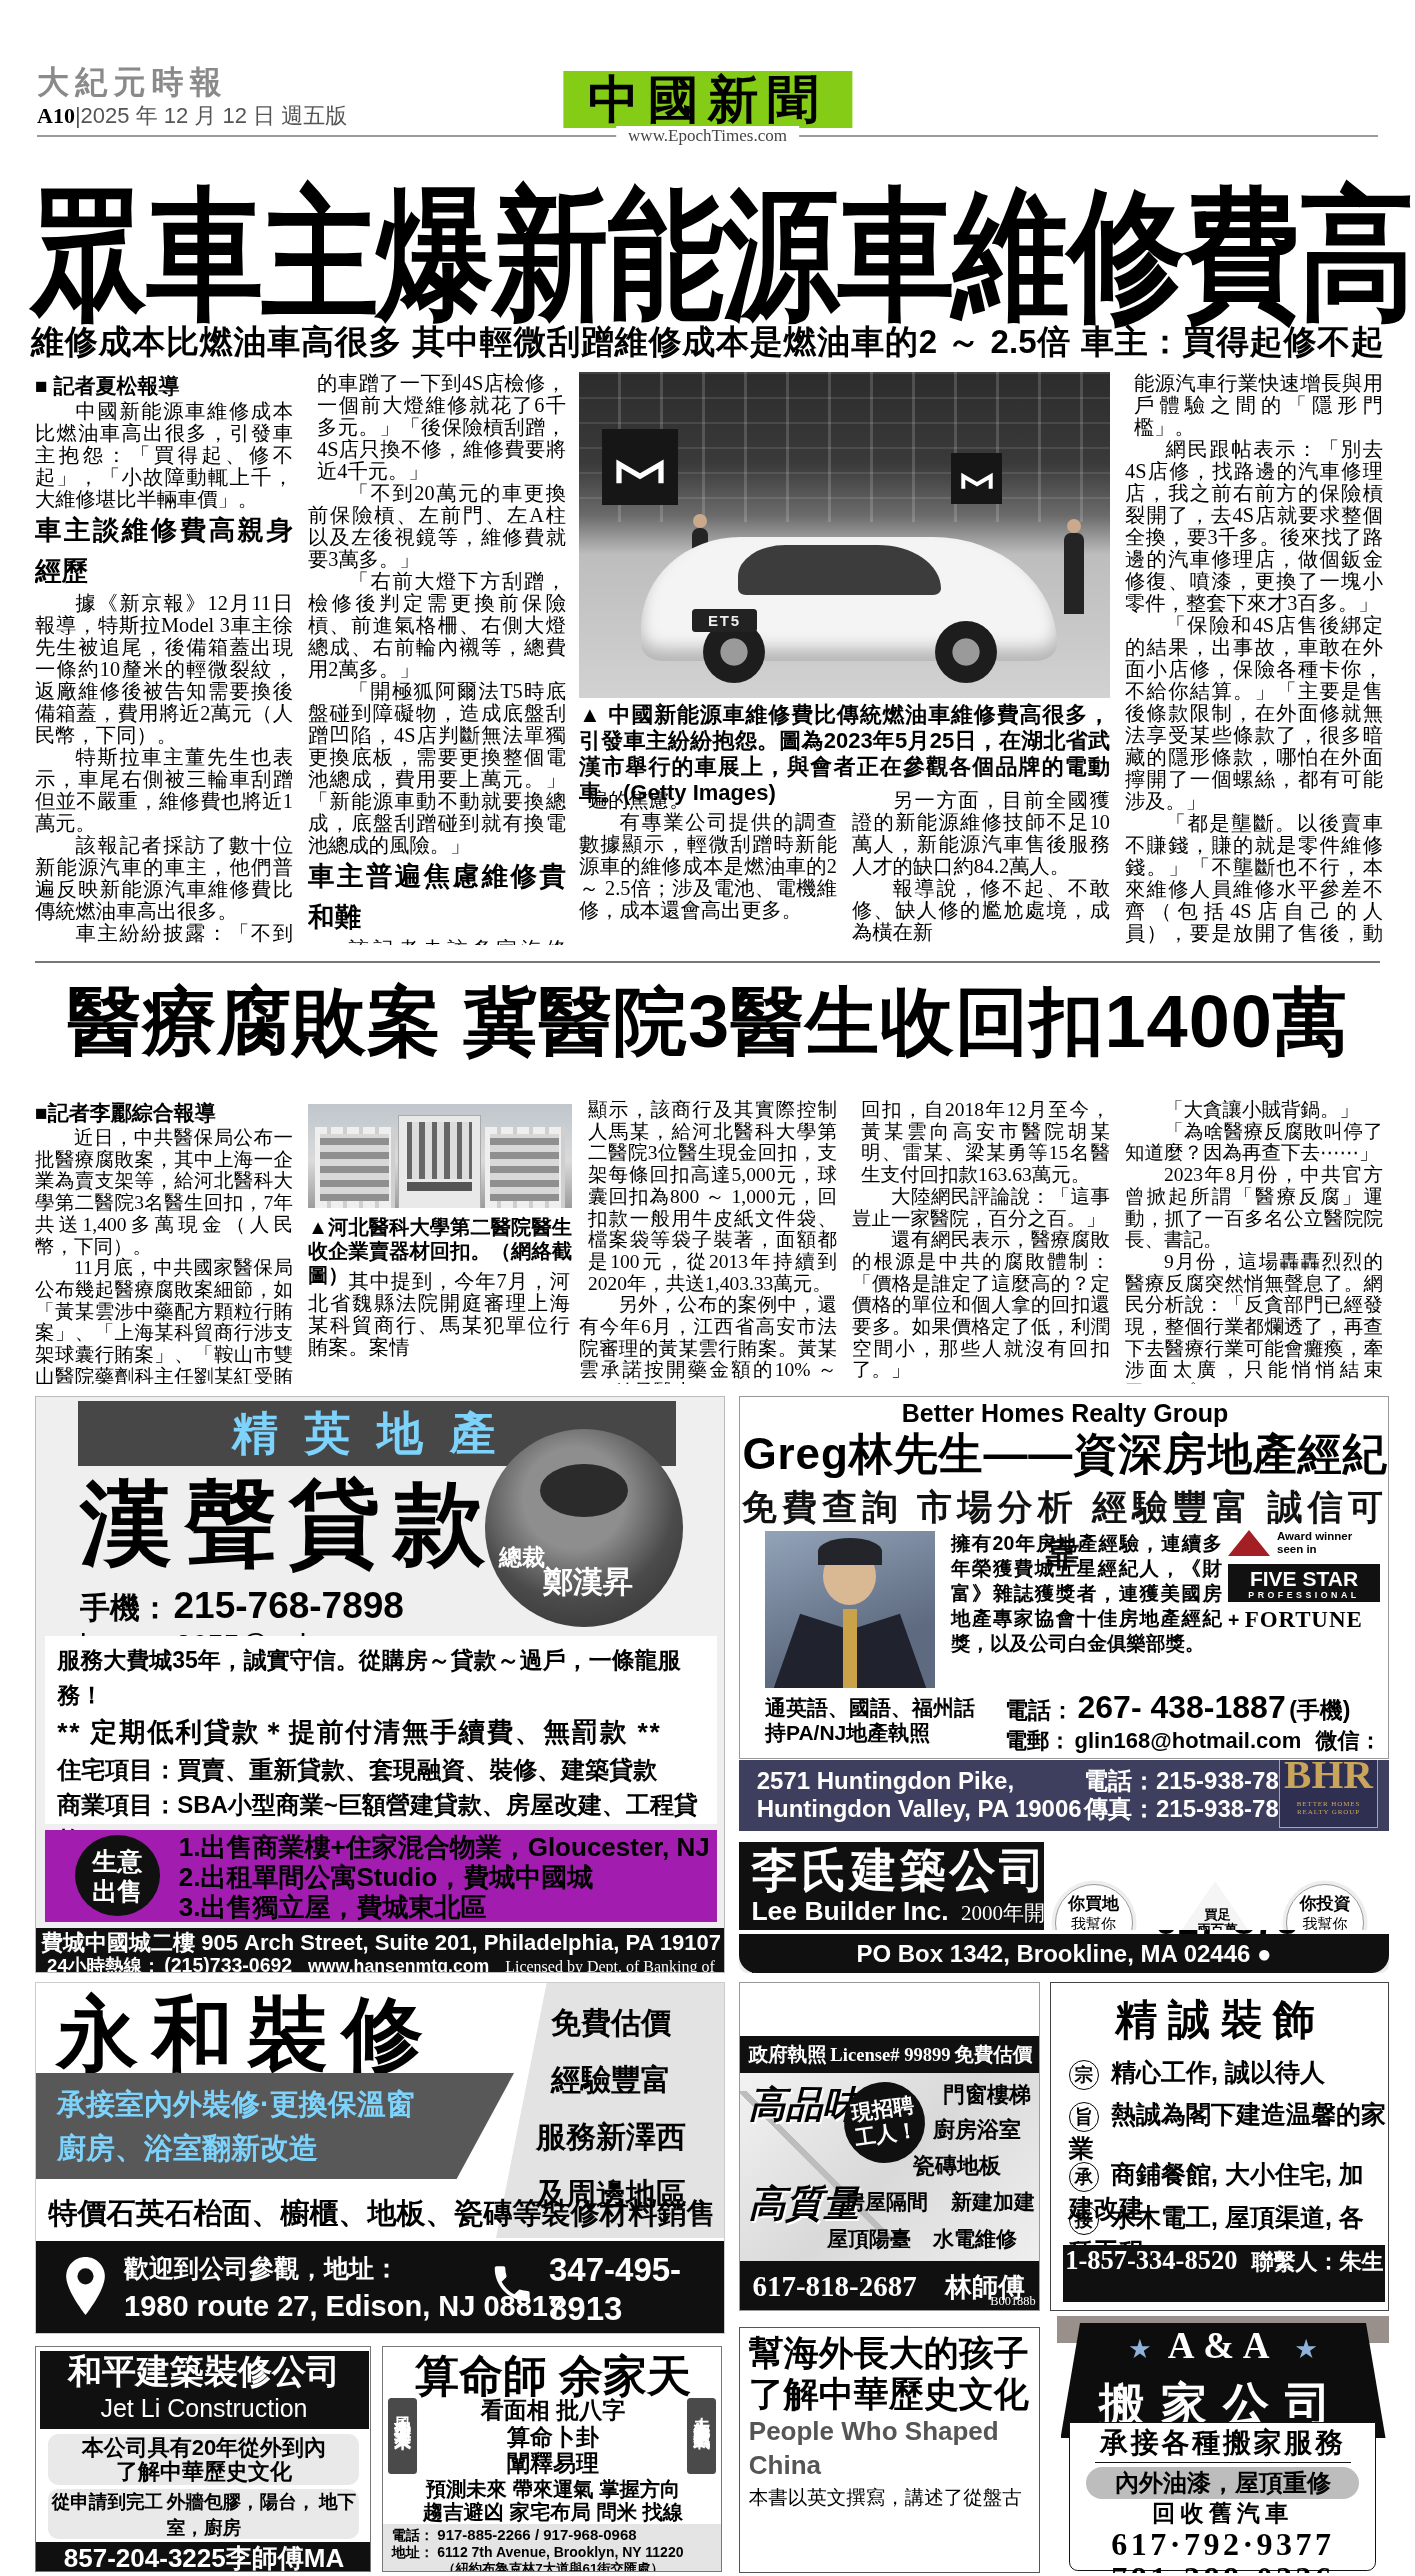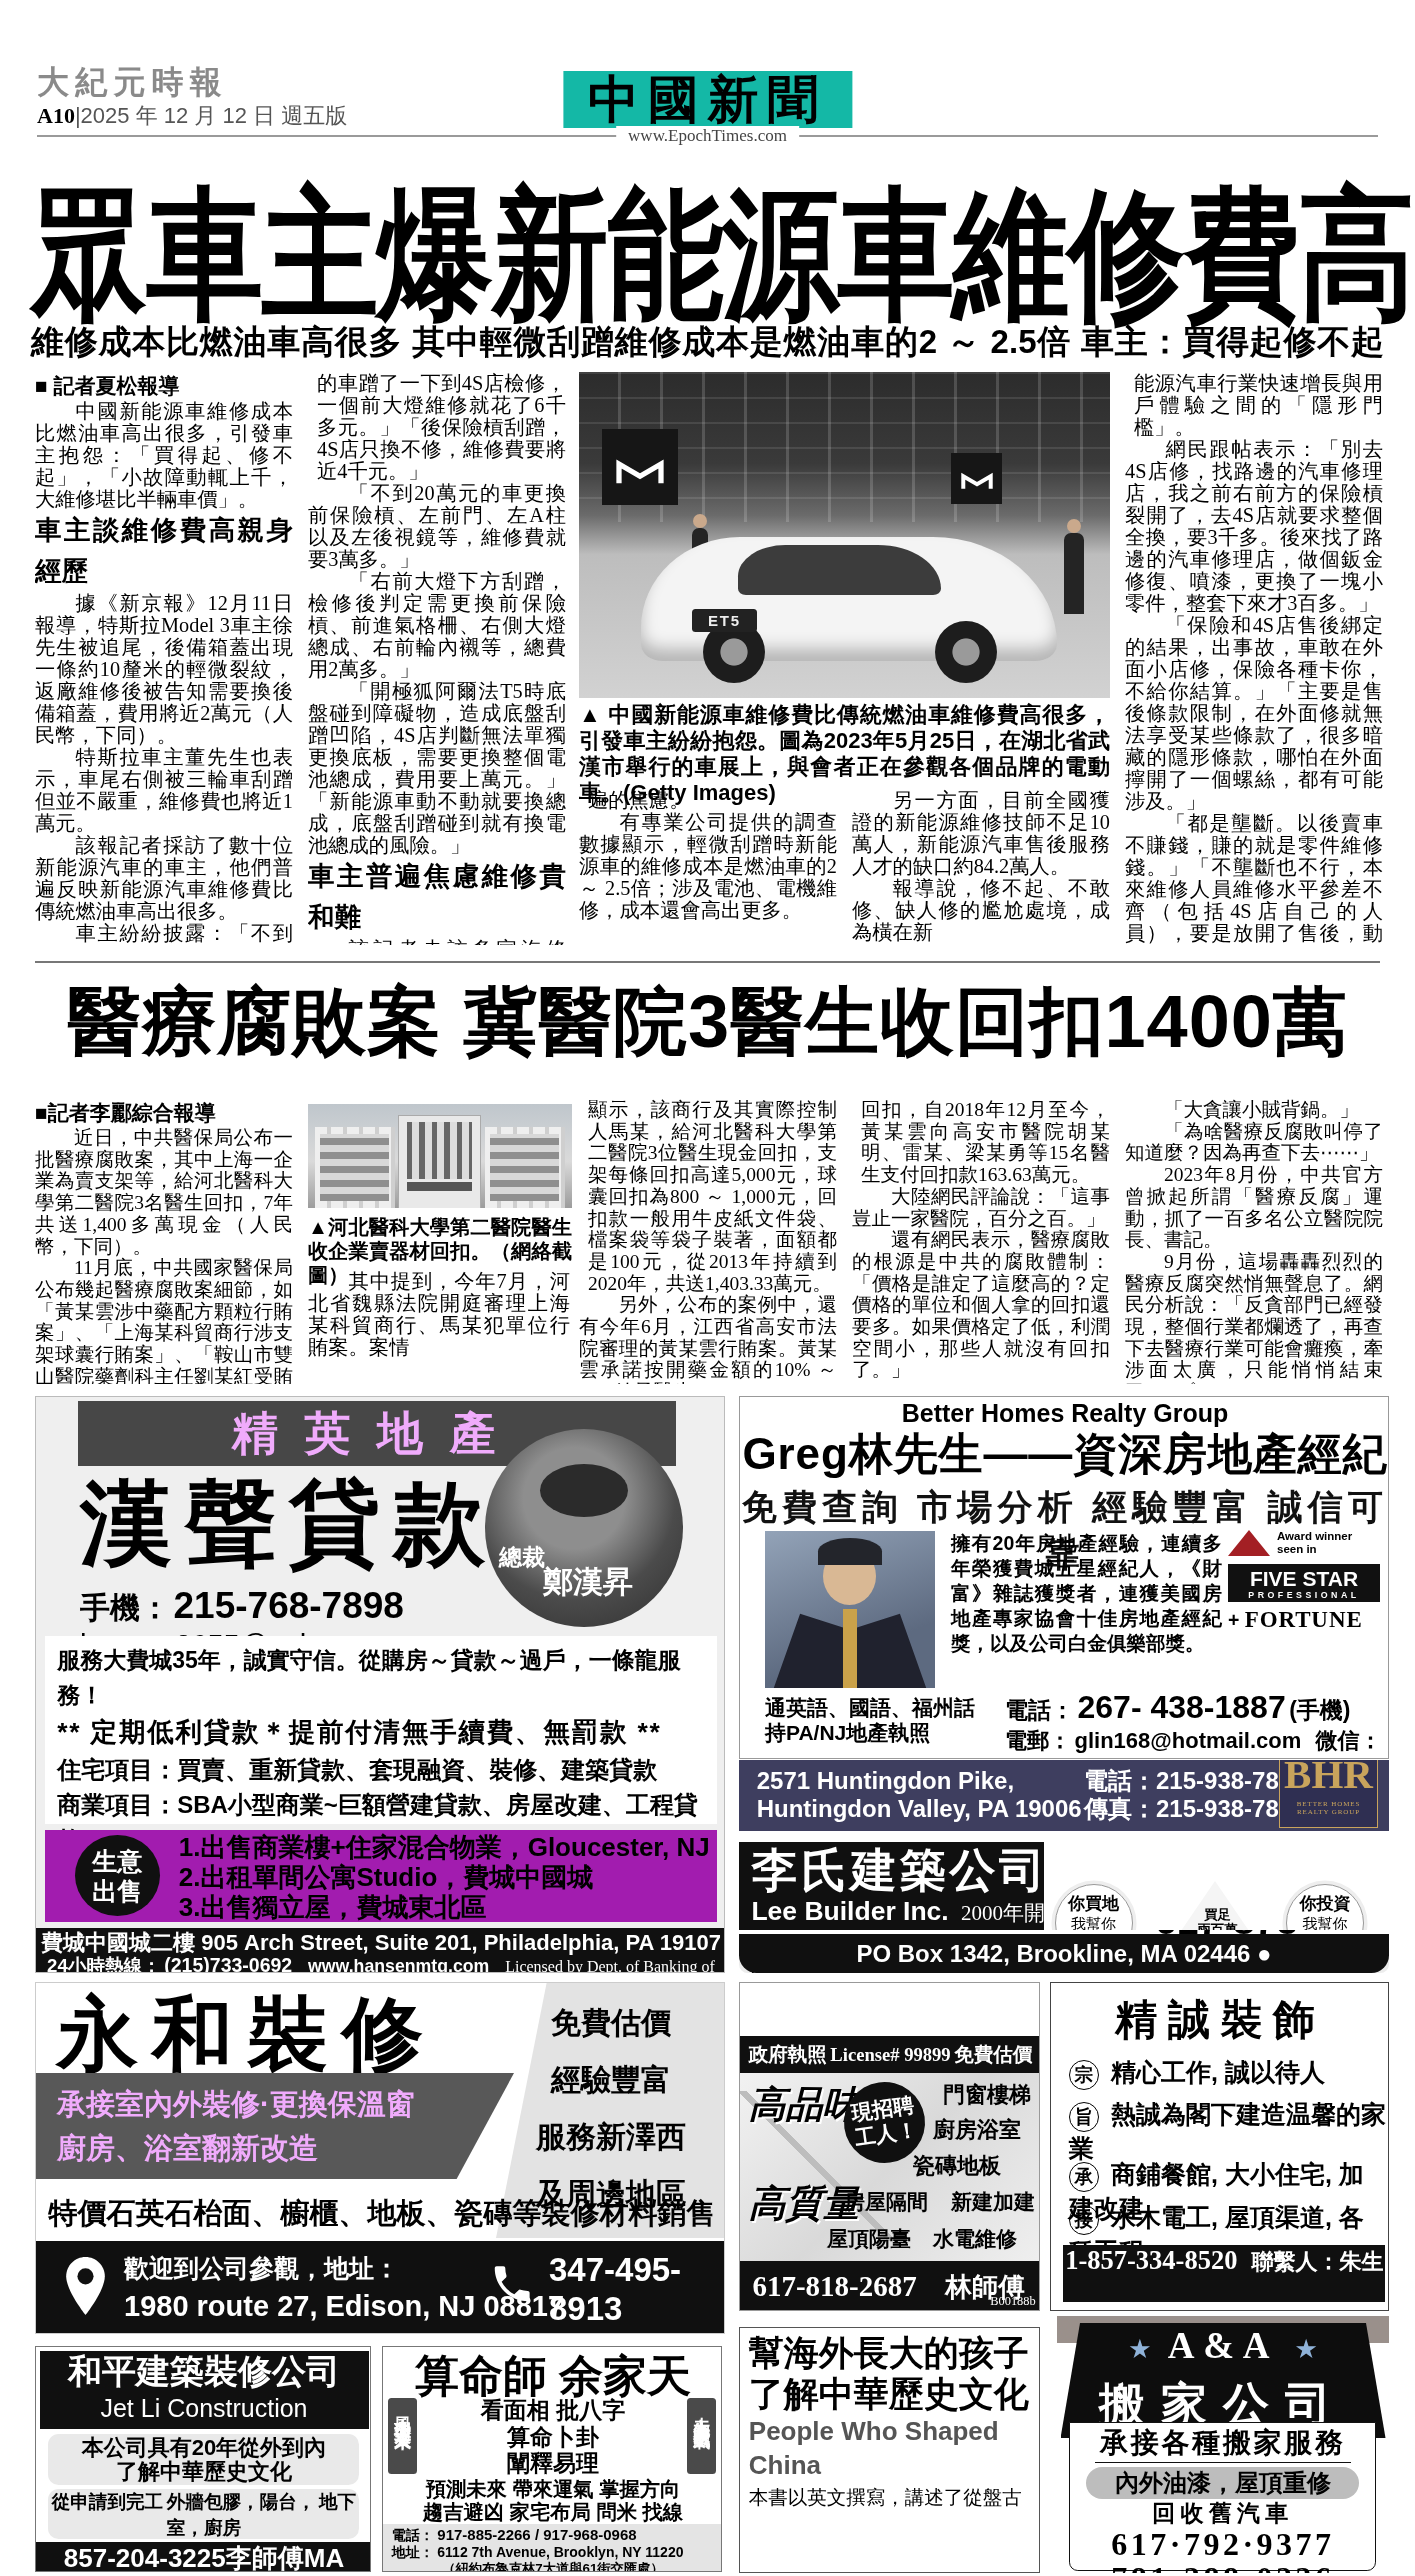--- a/index.html
+++ b/index.html
@@ -5,21 +5,21 @@
   * { margin:0; padding:0; box-sizing:border-box; }
   html,body { background:#e9e9e9; }
   .page { position:relative; width:1415px; height:2576px; background:#fff; margin:0 auto;
           font-family:"Liberation Serif", serif; color:#000; overflow:hidden; }
   .abs { position:absolute; }
 
   
   .paper-logo { font:700 32px/35px "Liberation Serif", serif; color:#8a8a8a; letter-spacing:6.2px; }
   .page-info  { font:400 22px/26.5px "Liberation Sans", sans-serif; color:#555; }
   .page-info b { color:#000; font-family:"Liberation Serif",serif; }
-  .section-title { font:900 51px/57px "Liberation Sans", sans-serif; letter-spacing:8.8px; background:#14b8a6; padding:0 25px; }
+  .section-title { font:900 51px/57px "Liberation Sans", sans-serif; letter-spacing:8.8px; background:#84cc16; padding:0 25px; }
   .site-url { font:400 17px/19.5px "Liberation Serif", serif; color:#444; background:#fff; padding:0 12.4px; }
   .hrule { height:1.8px; background:#9a9a9a; }
 
   
   .h1 { font:900 117px/142px "Liberation Serif", serif; text-align:justify; text-align-last:justify;
         transform:scaleY(1.22); transform-origin:top left; white-space:nowrap; letter-spacing:-1.8px; }
   .subhead { font:900 33px/39px "Liberation Sans", sans-serif; text-align:justify; text-align-last:justify; }
   .h2 { font:900 74px/88px "Liberation Sans", sans-serif; text-align:center; letter-spacing:0.9px; }
   .article-col { width:258px; font:400 20.3px/22px "Liberation Serif", serif; text-align:justify; overflow:hidden; }
   .article-col .p { text-indent:2em; }
@@ -48,21 +48,21 @@
   .bldg { position:absolute; background:repeating-linear-gradient(90deg,#efefef 0 12.4px,#cfcfcf 12.4px 16px); }
   .bldg-win { position:absolute; background:repeating-linear-gradient(0deg,#8f8f8f 0 7px,#d8d8d8 7px 14px); }
   .bldg-core { position:absolute; background:#e9e9e9; border:1.8px solid #aaa; }
 
   
   .ad { position:absolute; overflow:hidden; }
   .sans { font-family:"Liberation Sans", sans-serif; }
   .serif { font-family:"Liberation Serif", serif; }
   .wt { color:#fff; }
   .blackbar { background:#101010; color:#fff; }
-  .graybar { background:#585858; color:#f0abfc; }
+  .graybar { background:#585858; color:#7dd3fc; }
   .circle-num { display:inline-flex; align-items:center; justify-content:center; width:30px; height:30px;
                 border:1.8px solid #000; border-radius:50%; font:700 18.6px/18.6px "Liberation Sans",sans-serif; margin-right:8.8px; }
   .vplaque { background:#4a4a4a; color:#fff; writing-mode:vertical-rl; text-orientation:upright;
              font:700 17px/1.15 "Liberation Sans",sans-serif; padding:5.3px 4.4px; letter-spacing:1.8px; border-radius:3.5px; }
 
   
   .fivestar { background:#111; color:#fff; text-align:center; padding:3.5px 7px 1.8px; }
   .bhr-box { background:#2f2f52; border:0.9px solid #c9a45c; color:#c9a45c; text-align:center; }
   .navybar { background:#3e3e5f; color:#fff; }
   .redtri { width:0; height:0; border-left:21px solid transparent; border-right:21px solid transparent;

